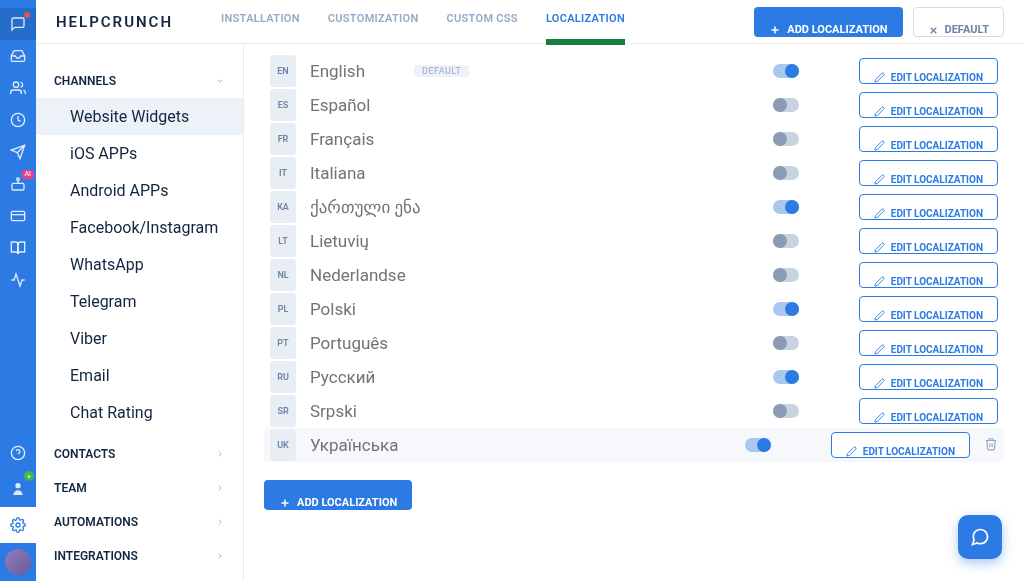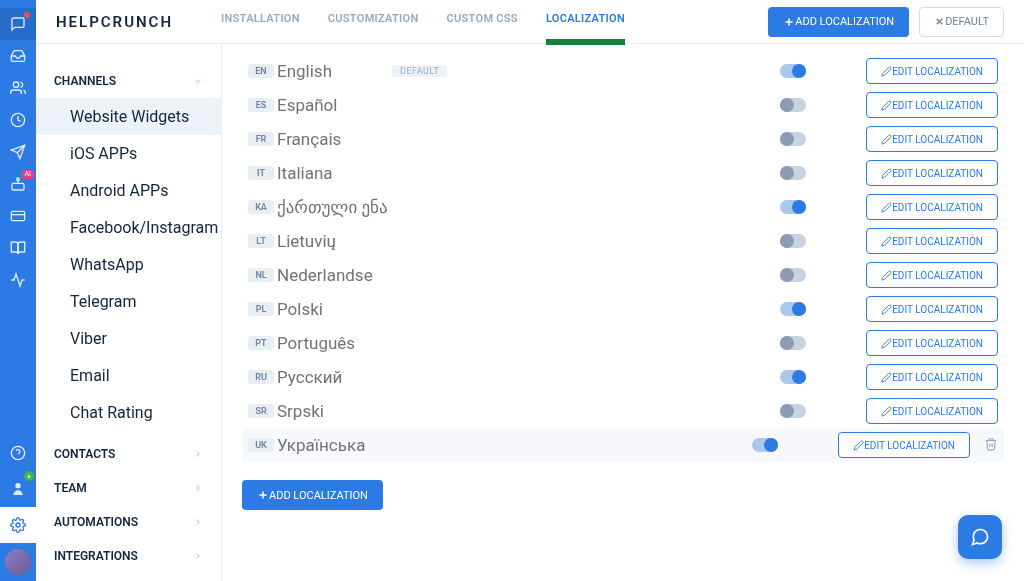--- a/index.html
+++ b/index.html
@@ -16,36 +16,36 @@
 .rail-bottom .rail-item { height:36px; }
 .rail-bottom .settings { background:#fff; color:#2c7be5; }
 .avatar { width:26px; height:26px; border-radius:50%; background:linear-gradient(135deg,#8e7cc3,#6b5b95); margin:6px 0; }
 .content { flex:1; display:flex; flex-direction:column; }
 .topbar { height:44px; border-bottom:1px solid #e8ecef; display:flex; align-items:center; padding:0 20px; gap:8px; }
 .brand { font-size:15px; font-weight:600; letter-spacing:2px; color:#12263f; margin-right:40px; }
 .tabs { display:flex; gap:28px; font-size:11px; font-weight:600; color:#95aac9; letter-spacing:0.3px; }
 .tab { padding:14px 0; cursor:pointer; }
 .tab.active { color:#2c7be5; border-bottom:6px solid #15803d; }
 .topbar-actions { margin-left:auto; display:flex; gap:10px; }
-.btn { height:30px; padding:0 14px; font-size:11px; font-weight:400; border-radius:4px; display:flex; align-items:center; gap:0; cursor:pointer; border:1px solid transparent; }
+.btn { height:30px; padding:0 14px; font-size:11px; font-weight:700; border-radius:4px; display:flex; align-items:flex-end; gap:6px; cursor:pointer; border:1px solid transparent; }
 .btn-primary { background:#2c7be5; color:#fff; }
 .btn-outline { background:#fff; color:#2c7be5; border-color:#2c7be5; }
 .btn-plain { background:#fff; color:#6e84a3; border-color:#d2ddec; }
 .body { flex:1; display:flex; overflow:hidden; }
-.sidebar { width:186px; border-right:1px solid #e8ecef; overflow-y:auto; padding:20px 0 16px 0; }
+.sidebar { width:208px; border-right:1px solid #e8ecef; overflow-y:auto; padding:20px 0 16px 0; }
 .side-group { padding:0 18px; }
 .side-head { font-size:12px; font-weight:600; color:#12263f; display:flex; align-items:center; justify-content:space-between; cursor:pointer; padding:10px 0; }
 .side-head svg { width:10px; height:10px; color:#95aac9; }
 .side-items { margin-bottom:6px; }
 .side-item { font-size:16px; color:#12263f; padding:9px 0 9px 16px; cursor:pointer; }
 .side-item.active { background:#edf2f9; margin:0 -18px; padding-left:34px; padding-right:18px; }
 .main { flex:1; overflow-y:auto; padding:10px 20px 30px 20px; }
 .row { display:flex; align-items:center; height:34px; padding:0 6px; border-radius:4px; position:relative; }
 .row.highlight { background:#f6f8fb; }
-.code { min-width:26px; height:14px; background:#e9eef5; color:#6e84a3; font-size:9px; font-weight:600; display:flex; align-items:center; justify-content:center; border-radius:3px; margin-right:3px; }
+.code { min-width:26px; height:32px; background:#e9eef5; color:#6e84a3; font-size:9px; font-weight:600; display:flex; align-items:center; justify-content:center; border-radius:3px; margin-right:14px; }
 .lang { font-size:17px; color:#737373; }
 .default-badge { margin-left:auto; margin-right:auto; position:absolute; left:150px; font-size:9px; color:#95aac9; background:#edf2f9; padding:1px 8px; border-radius:3px; letter-spacing:0.5px; }
 .toggle { margin-left:auto; width:26px; height:14px; background:#c8d3e0; border-radius:7px; position:relative; cursor:pointer; }
 .toggle.on { background:#a8c8f0; }
 .toggle::after { content:''; position:absolute; width:14px; height:14px; background:#8a9bb3; border-radius:50%; top:0; left:0; transition:left .15s; }
 .toggle.on::after { background:#2c7be5; left:12px; }
 .row .btn-outline { margin-left:60px; height:26px; font-size:10px; }
 .trash { width:14px; height:14px; margin-left:14px; color:#95aac9; cursor:pointer; }
 .add-btn { margin-top:18px; }
 .chat-fab { position:absolute; right:22px; bottom:22px; width:44px; height:44px; background:#2c7be5; border-radius:10px; display:flex; align-items:center; justify-content:center; color:#fff; cursor:pointer; box-shadow:0 4px 12px rgba(44,123,229,0.4); }

